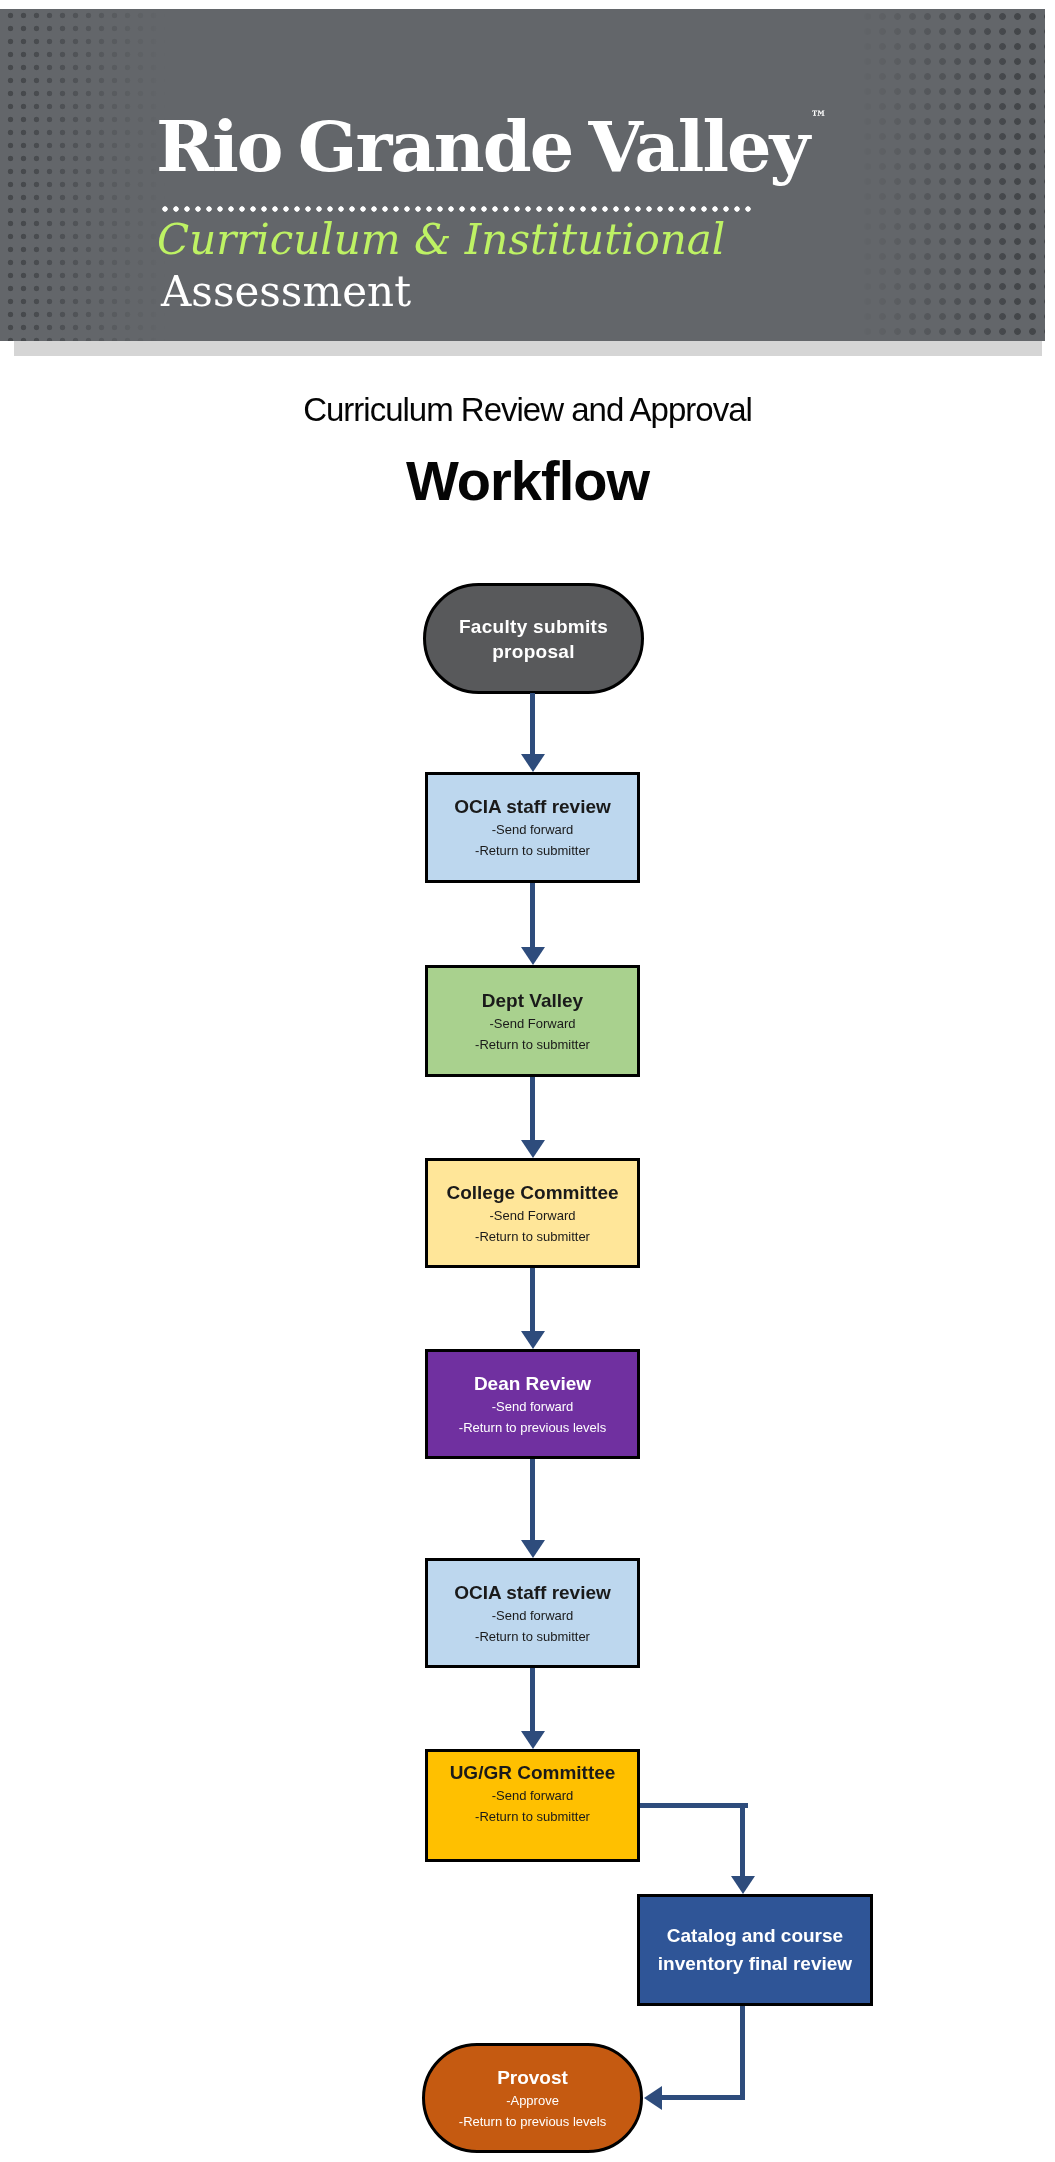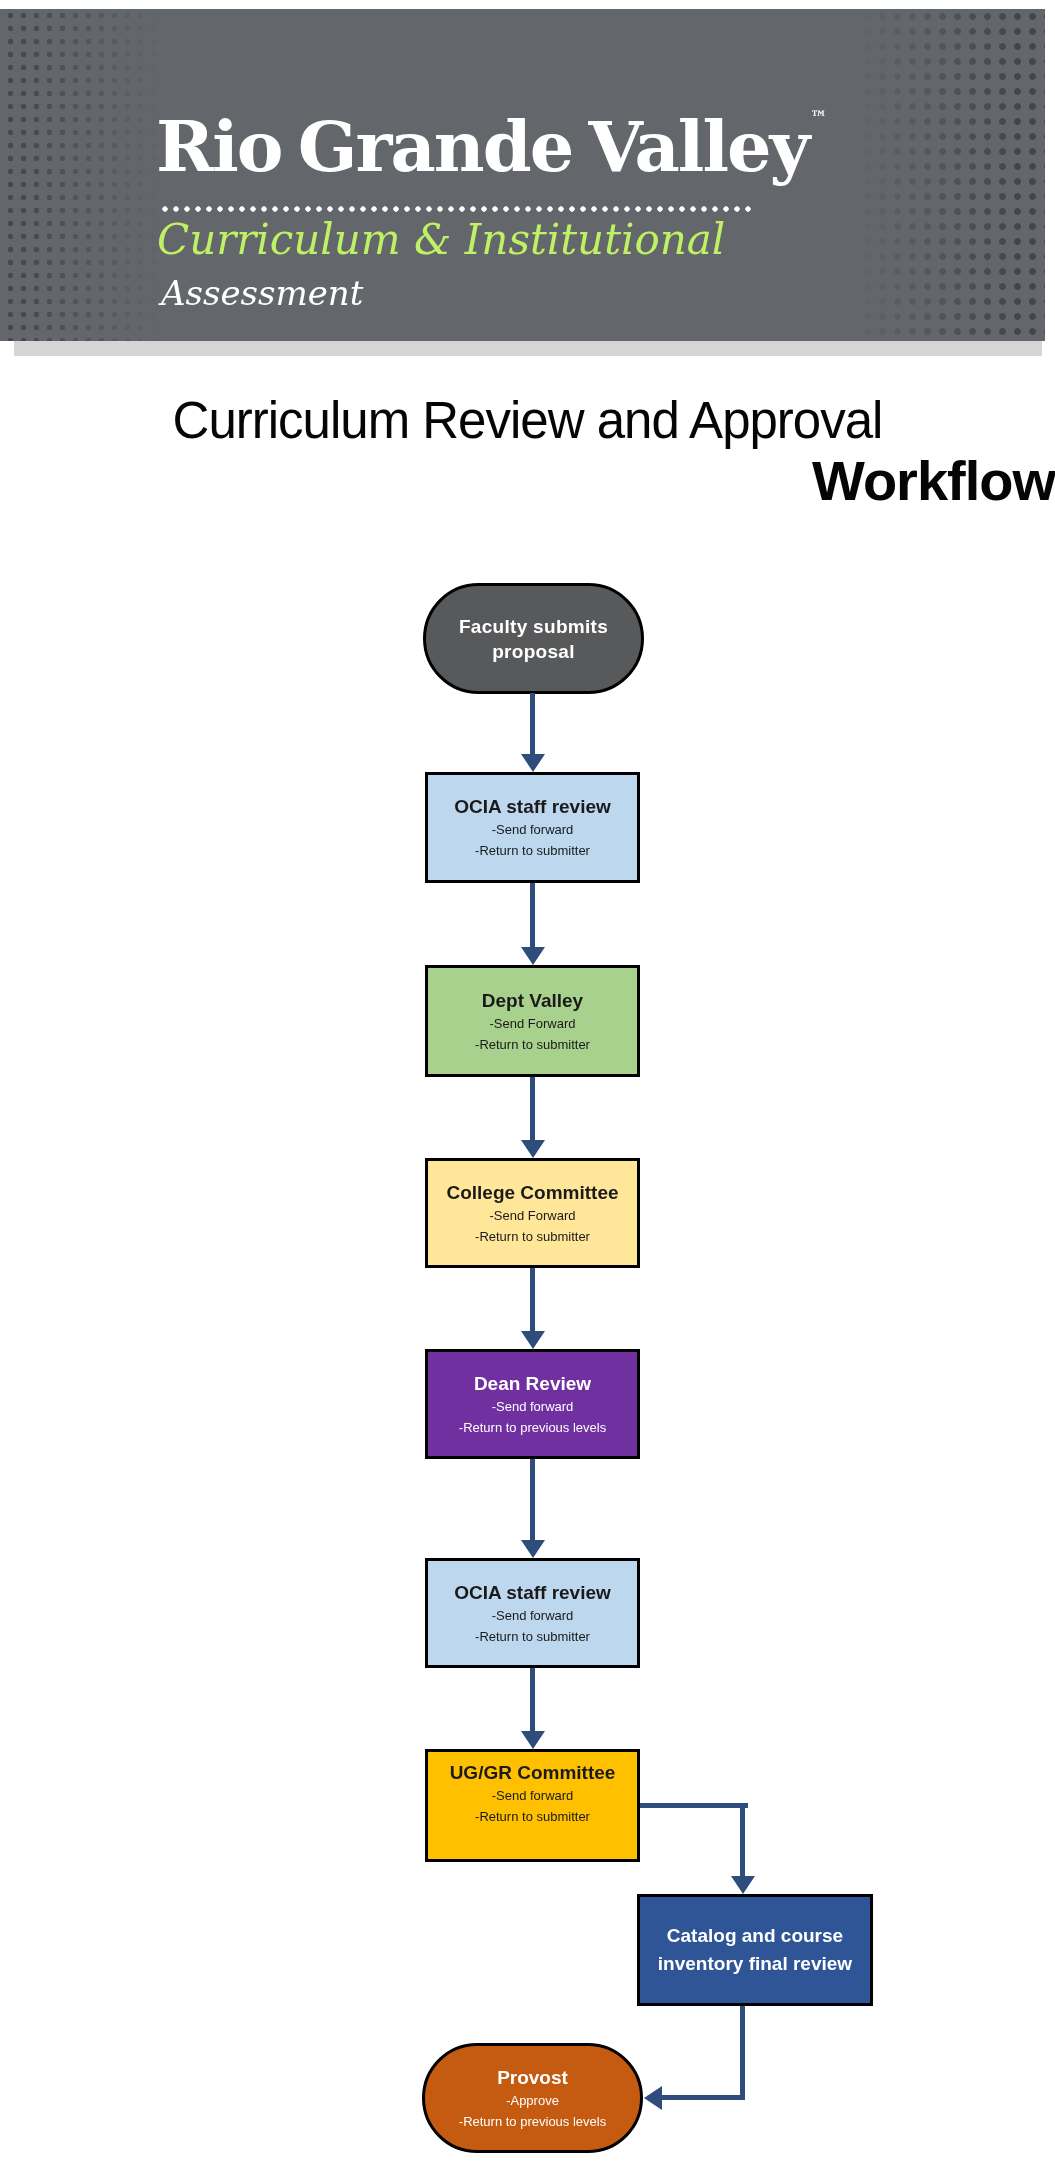--- a/index.html
+++ b/index.html
@@ -22,28 +22,28 @@
   .logo-line1{position:absolute;left:162px;top:54px;font-family:"DejaVu Serif",serif;
         font-weight:bold;font-size:44px;letter-spacing:-1px;white-space:nowrap;}
   .logo-line2{position:absolute;left:156px;top:96px;font-family:"DejaVu Serif",serif;
         font-weight:bold;font-size:70px;letter-spacing:-2px;word-spacing:-6px;white-space:nowrap;}
   .logo-tm{font-size:17px;vertical-align:48px;letter-spacing:0;margin-left:2px;}
   .logo-dots{position:absolute;left:161px;top:196px;width:592px;height:8px;
         background-image:radial-gradient(circle at 4px 4px, #fff 2.4px, transparent 3px);
         background-size:11px 8px;background-repeat:repeat-x;}
   .logo-line3{position:absolute;left:157px;top:206px;font-family:"DejaVu Serif",serif;
         font-style:italic;font-size:42px;white-space:nowrap;}
-  .logo-line4{position:absolute;left:161px;top:264px;font-family:"DejaVu Serif",serif;
-        font-style:italic;font-size:34px;white-space:nowrap;}
+  .logo-line4{position:absolute;left:161px;top:258px;font-family:"DejaVu Serif",serif;
+        font-size:42px;white-space:nowrap;}
   .banner-shadow{position:absolute;left:14px;top:341px;width:1028px;height:15px;background:#D5D5D5;}
 
   
   .title1{position:absolute;left:0;top:391px;width:100%;text-align:center;
-        font-size:51px;font-weight:400;color:#050505;letter-spacing:-1px;}
-  .title2{position:absolute;left:0;top:448px;width:100%;text-align:right;
+        font-size:33px;font-weight:400;color:#050505;letter-spacing:-1px;}
+  .title2{position:absolute;left:0;top:448px;width:100%;text-align:center;
         font-size:56px;font-weight:bold;color:#050505;letter-spacing:-1px;}
 
   
   .node{position:absolute;box-sizing:border-box;border:3px solid #000000;
         display:flex;flex-direction:column;justify-content:center;align-items:center;
         text-align:center;line-height:21px;}
   .node .t{font-weight:bold;font-size:19px;line-height:25px;}
   .node .l{font-size:13px;line-height:21px;}
   .pill{border-radius:56px;}
   .pad-b{padding-bottom:24px;}

